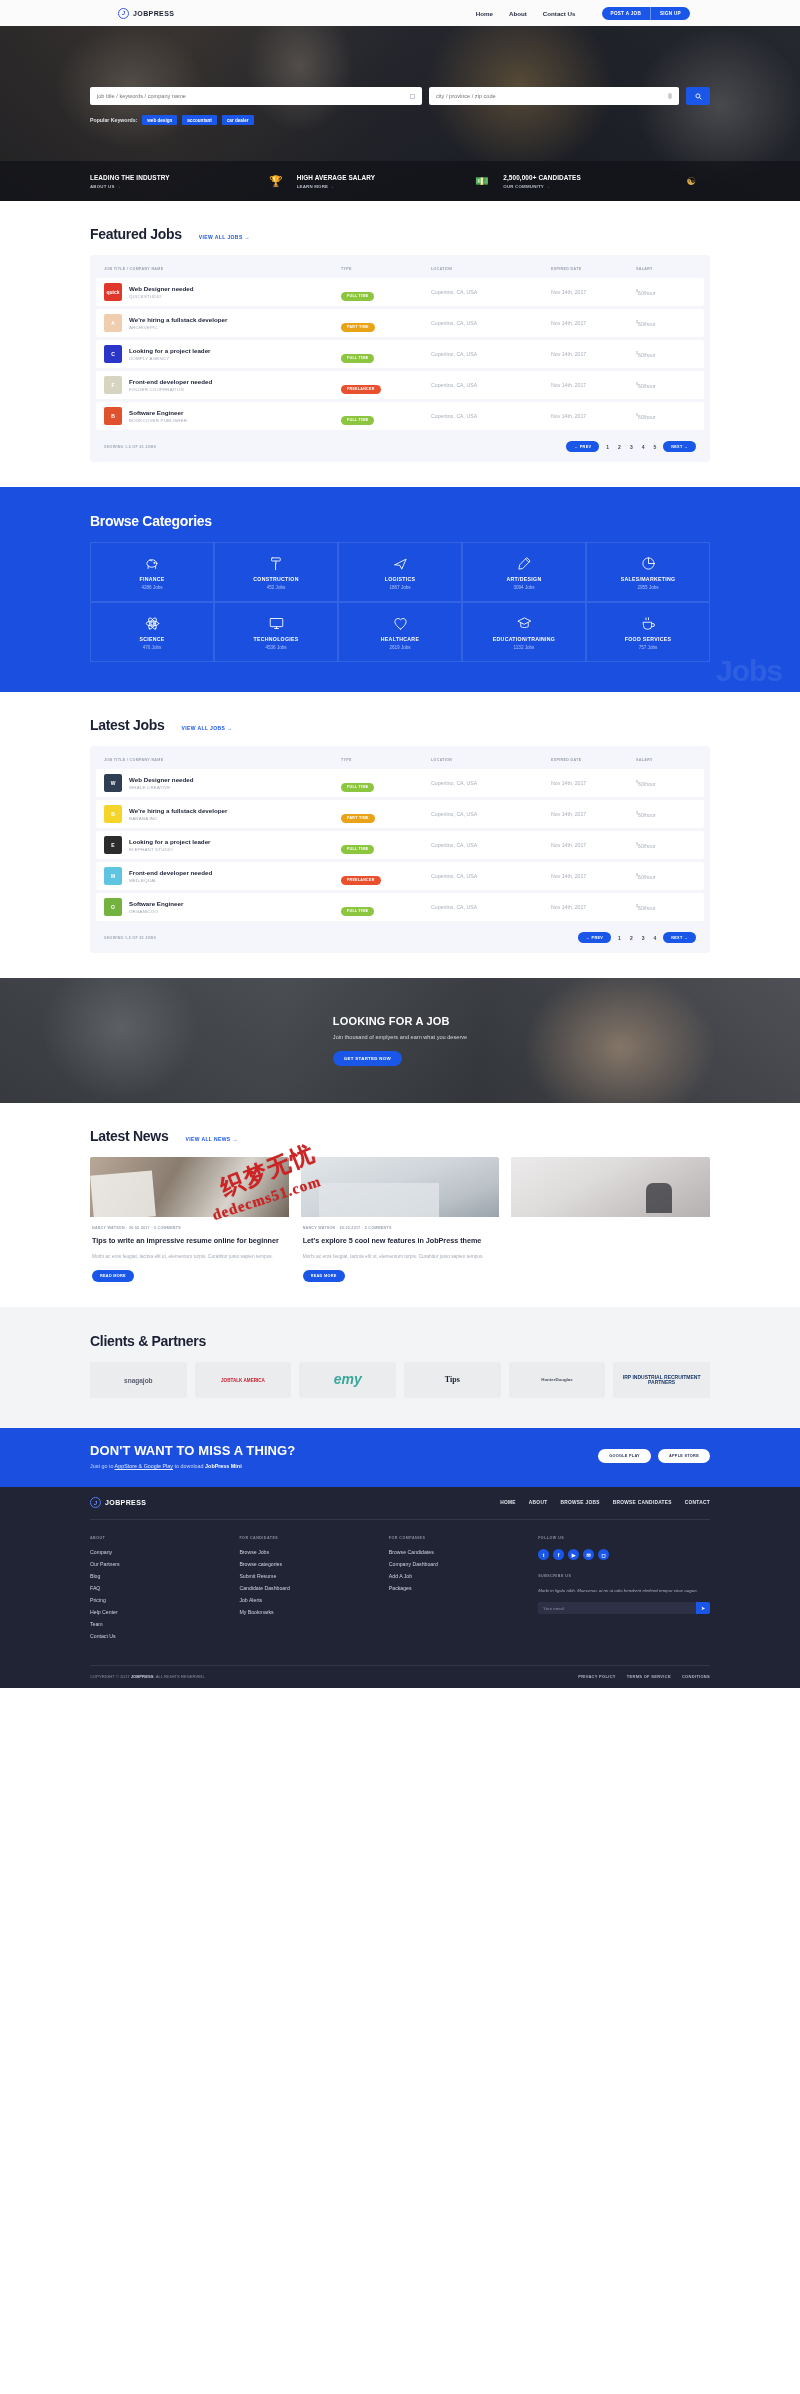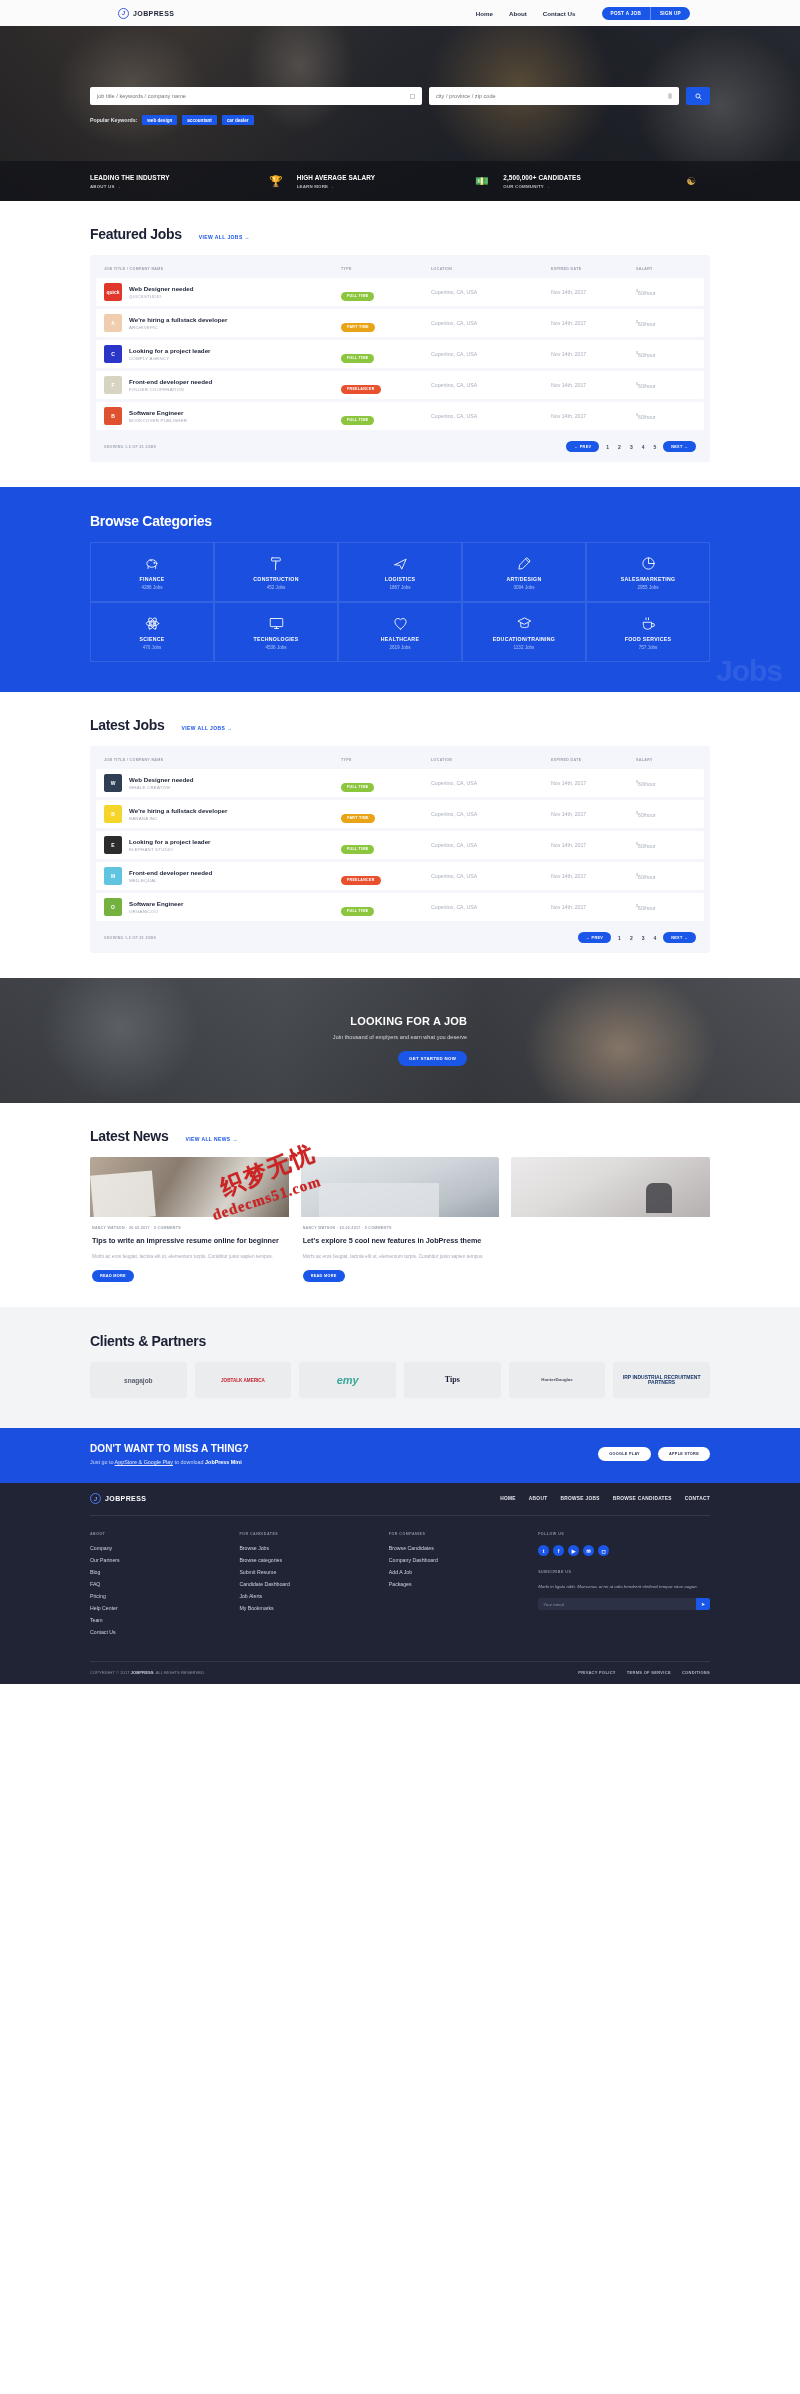--- a/index.html
+++ b/index.html
@@ -146,21 +146,21 @@
   }
   .cat-ico { height:16px; display:flex; align-items:center; justify-content:center; margin-bottom:5px; }
   .cat-ico svg { width:15px; height:15px; }
   .cat-name { font-size:5.2px; font-weight:bold; letter-spacing:.3px; }
   .cat-count { font-size:4.6px; color:rgba(255,255,255,.62); margin-top:3px; }
 
   
   .cta {
     height:125px; position:relative; overflow:hidden;
     background:linear-gradient(95deg,#55585c 0%,#6a6e72 35%,#4e5155 60%,#74757a 100%);
-    display:flex; align-items:center; justify-content:center; text-align:right;
+    display:flex; align-items:center; justify-content:center; text-align:left;
   }
   .cta::before {
     content:""; position:absolute; inset:0;
     background:
       radial-gradient(ellipse 160px 130px at 620px 70px, rgba(190,160,130,.55), transparent 60%),
       radial-gradient(ellipse 120px 110px at 120px 50px, rgba(120,125,130,.5), transparent 65%),
       linear-gradient(180deg, rgba(35,37,42,.45), rgba(30,32,37,.55));
   }
   .cta-inner { position:relative; z-index:2; }
   .cta-title { color:#fff; font-size:11px; font-weight:bold; letter-spacing:.2px; }
@@ -201,32 +201,32 @@
   
   .partners-section { background:#f3f4f6; padding:26px 7px 30px; }
   .partner-grid { display:grid; grid-template-columns:repeat(6,1fr); gap:8px; margin-top:5px; }
   .partner-card {
     background:#ebecee; height:36px; border-radius:2px;
     display:flex; align-items:center; justify-content:center;
     font-size:6px; font-weight:bold; color:#4a4f5c; text-align:center; line-height:1.1;
   }
   .p-snag { color:#5a6070; font-weight:bold; font-size:6.5px; }
   .p-jta  { color:#c8202d; font-size:4.6px; }
-  .p-emy  { color:#3aa79a; font-size:11px; font-style:italic; }
+  .p-emy  { color:#3aa79a; font-size:14px; font-style:italic; }
   .p-guru { color:#1b2034; font-size:8px; font-family:"Liberation Serif", serif; }
   .p-hd   { color:#4a4f5c; font-size:4.4px; }
   .p-irp  { color:#1b3a6b; font-size:5px; }
 
   
   .app-banner {
     background:#1a4fe0; padding:15px 0 18px;
     display:flex; align-items:center;
   }
   .app-banner .container { display:flex; align-items:center; justify-content:space-between; }
-  .app-title { color:#fff; font-size:10px; font-weight:bold; letter-spacing:.1px; }
+  .app-title { color:#fff; font-size:13px; font-weight:bold; letter-spacing:.1px; }
   .app-sub { color:#cbd6f7; font-size:5.4px; margin-top:5px; }
   .app-sub u { color:#e3eaff; }
   .app-sub b { color:#fff; }
   .app-btns { display:flex; gap:7px; }
   .app-btn {
     background:#fff; color:#2a3150; font-size:3.8px; font-weight:bold;
     padding:5px 11px; border-radius:9px; letter-spacing:.3px;
   }
 
   

